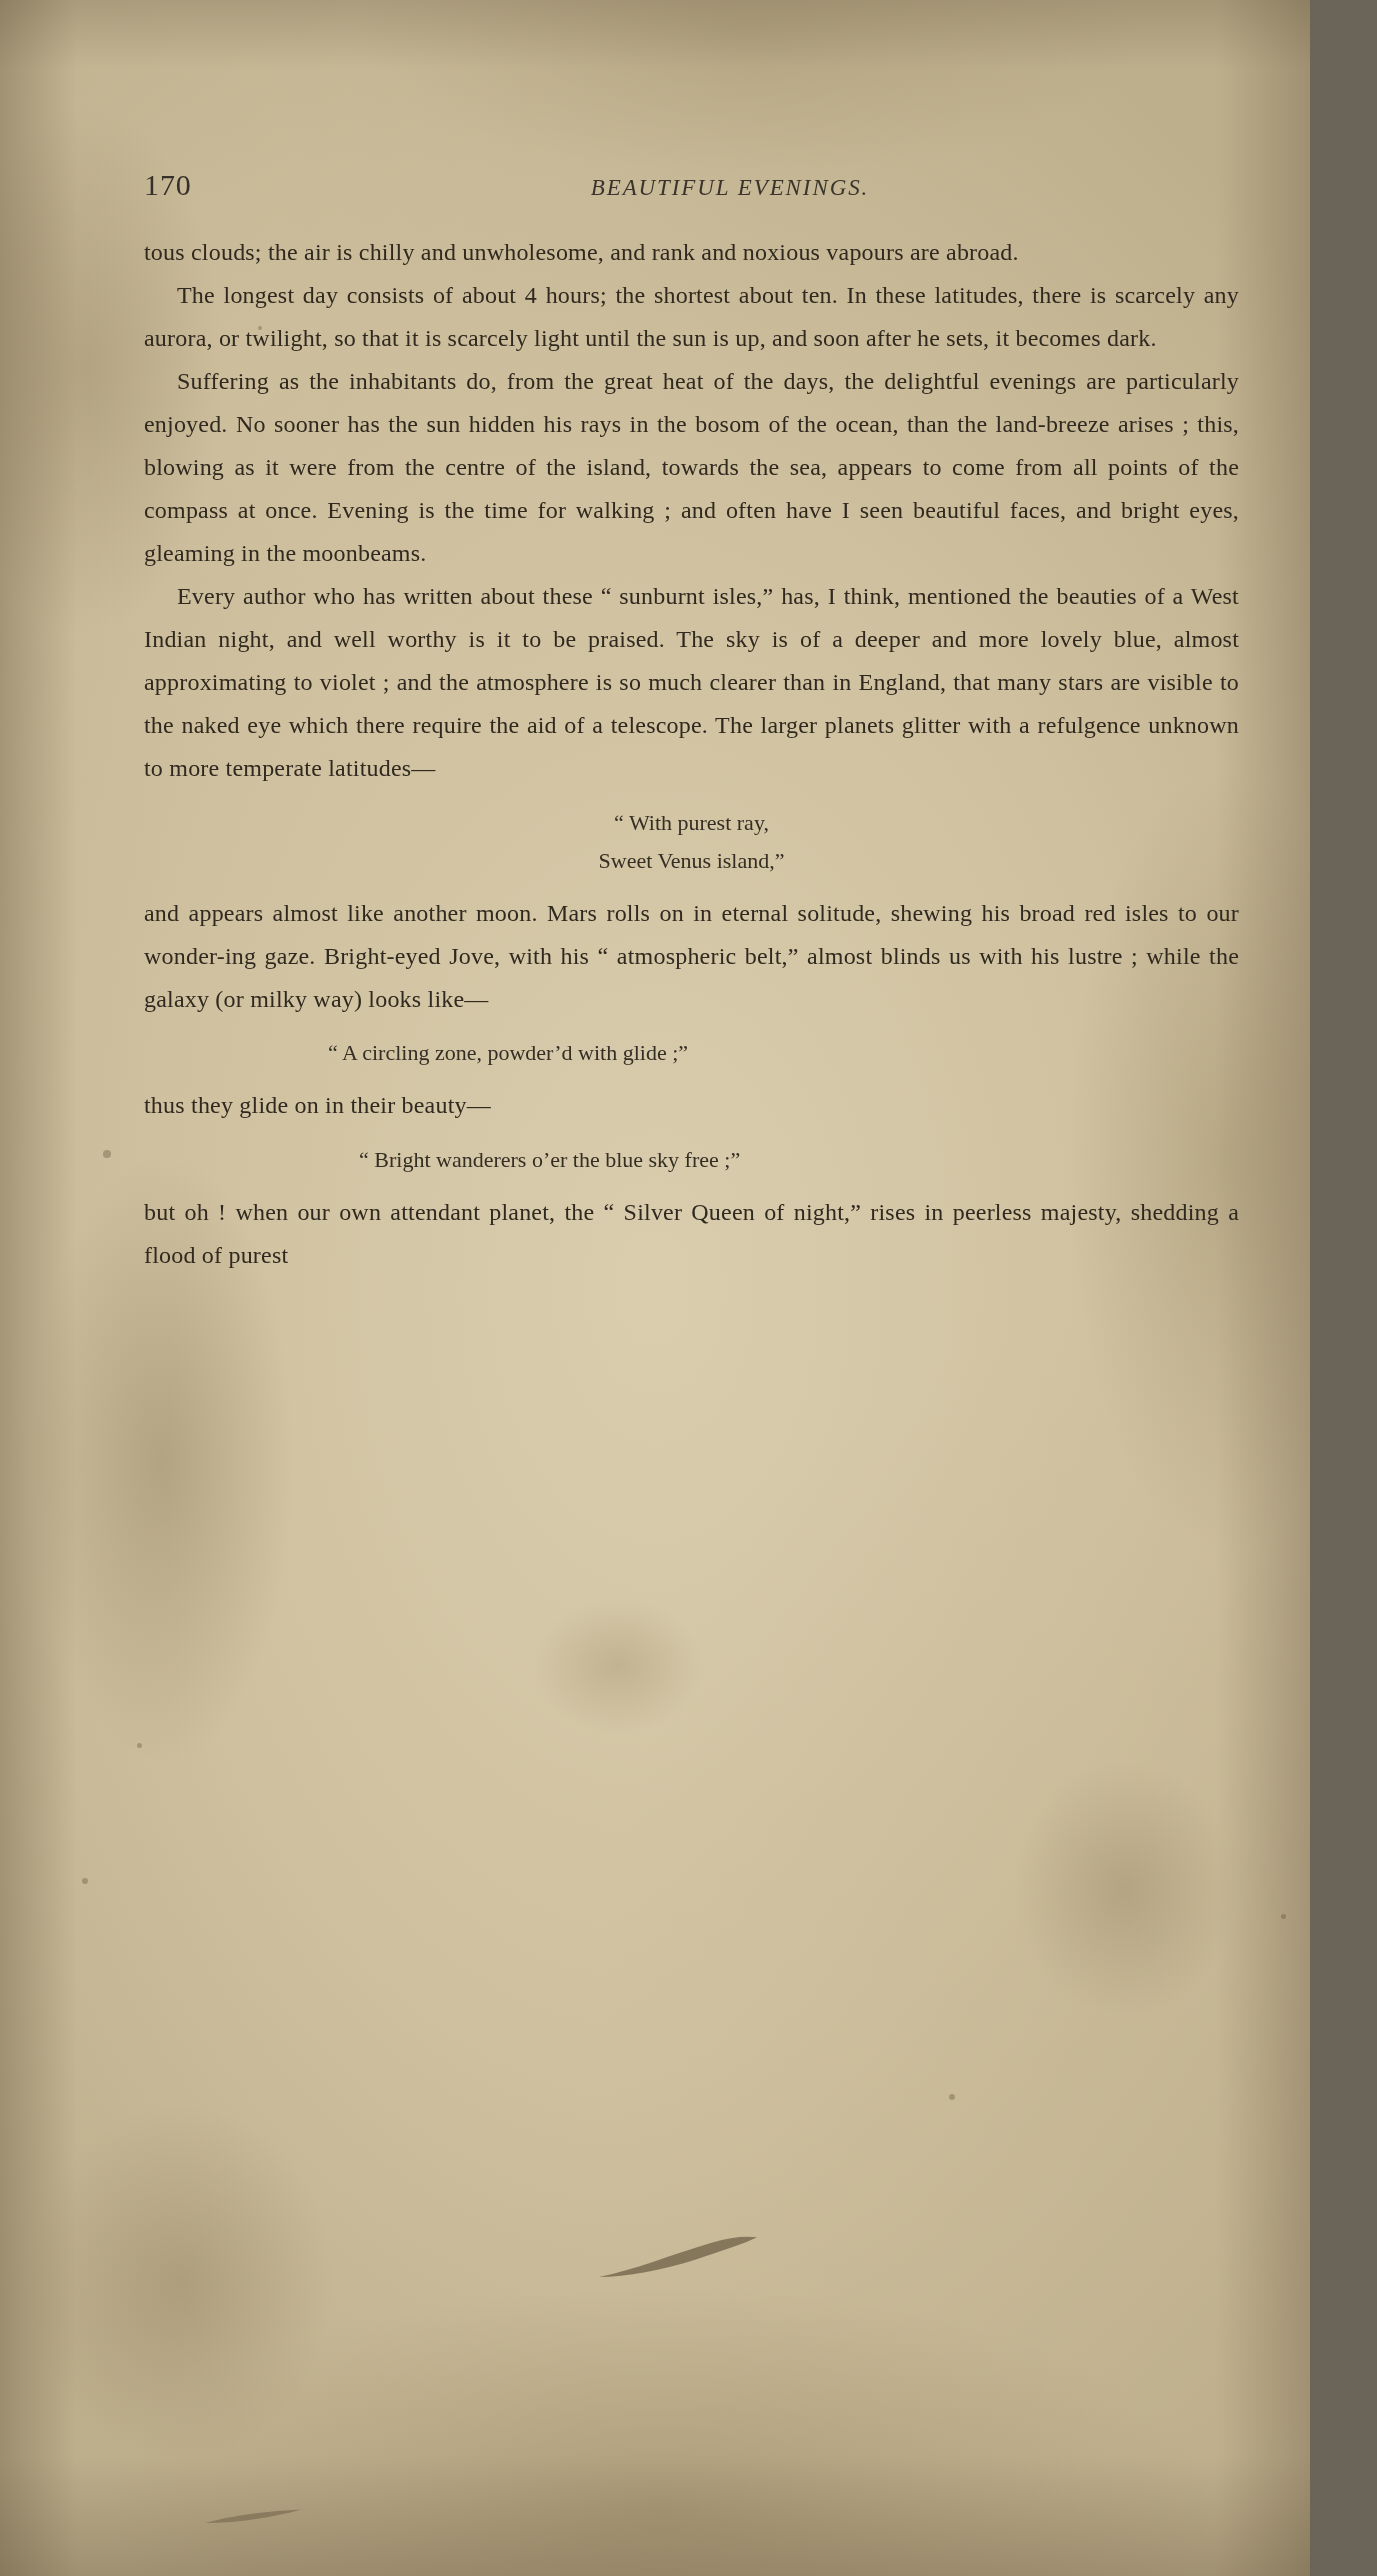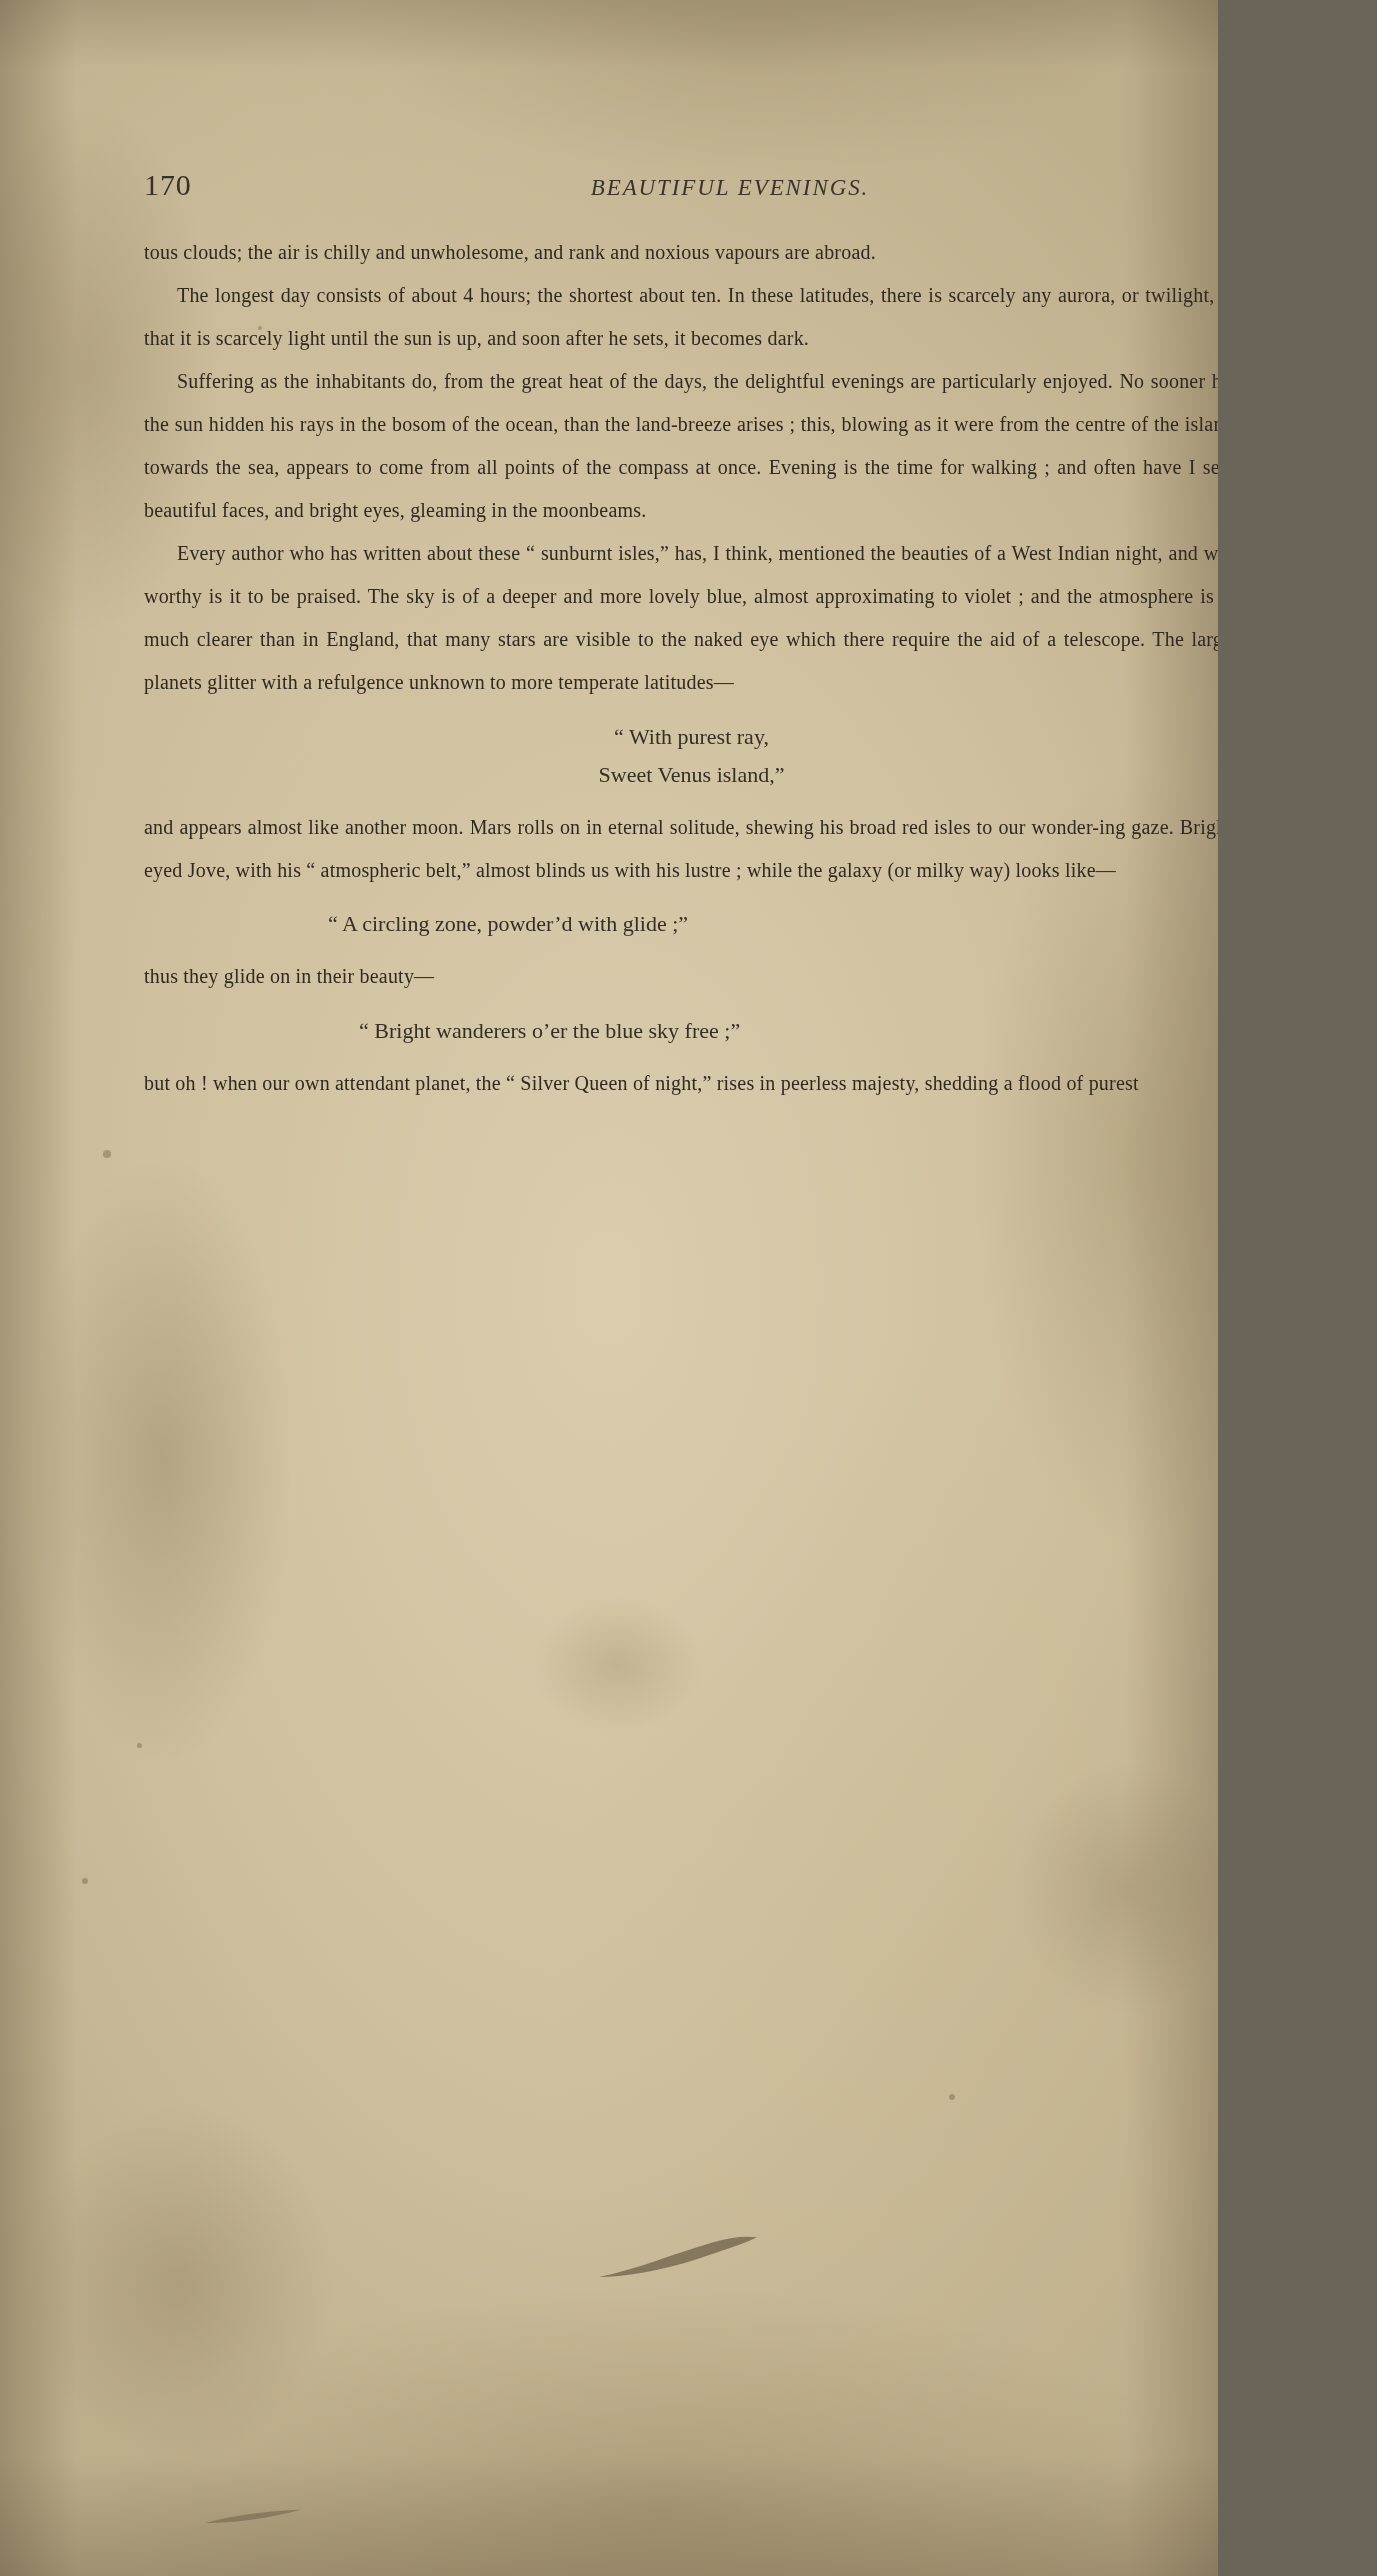--- a/index.html
+++ b/index.html
@@ -8,21 +8,21 @@
     background: #6b6458;
   }
   body {
     width: 1378px;
     height: 2576px;
     overflow: hidden;
     font-family: "Liberation Serif", serif;
   }
   .page {
     position: relative;
-    width: 1218px;
+    width: 1310px;
     height: 2576px;
     background:
       radial-gradient(ellipse 60% 45% at 18% 14%, rgba(210,196,162,0.55) 0%, rgba(210,196,162,0) 70%),
       radial-gradient(ellipse 55% 40% at 85% 80%, rgba(196,180,146,0.45) 0%, rgba(196,180,146,0) 72%),
       radial-gradient(ellipse 70% 55% at 50% 50%, #d9cdae 0%, #cfc19f 55%, #bdae8c 100%);
     overflow: hidden;
   }
   
   .stain {
     position: absolute;
@@ -75,21 +75,21 @@
     flex: 1;
     text-align: center;
     font-size: 23px;
     letter-spacing: 1.9px;
     color: #3a342c;
     margin-left: -52px;
     font-style: italic;
   }
 
   p.body {
-    font-size: 20px;
+    font-size: 24px;
     line-height: 43px;
     color: #30291f;
     margin: 0 0 0 0;
     text-align: justify;
     text-justify: inter-word;
     letter-spacing: 0.2px;
   }
   p.body.indent { text-indent: 33px; }
 
   .verse {

